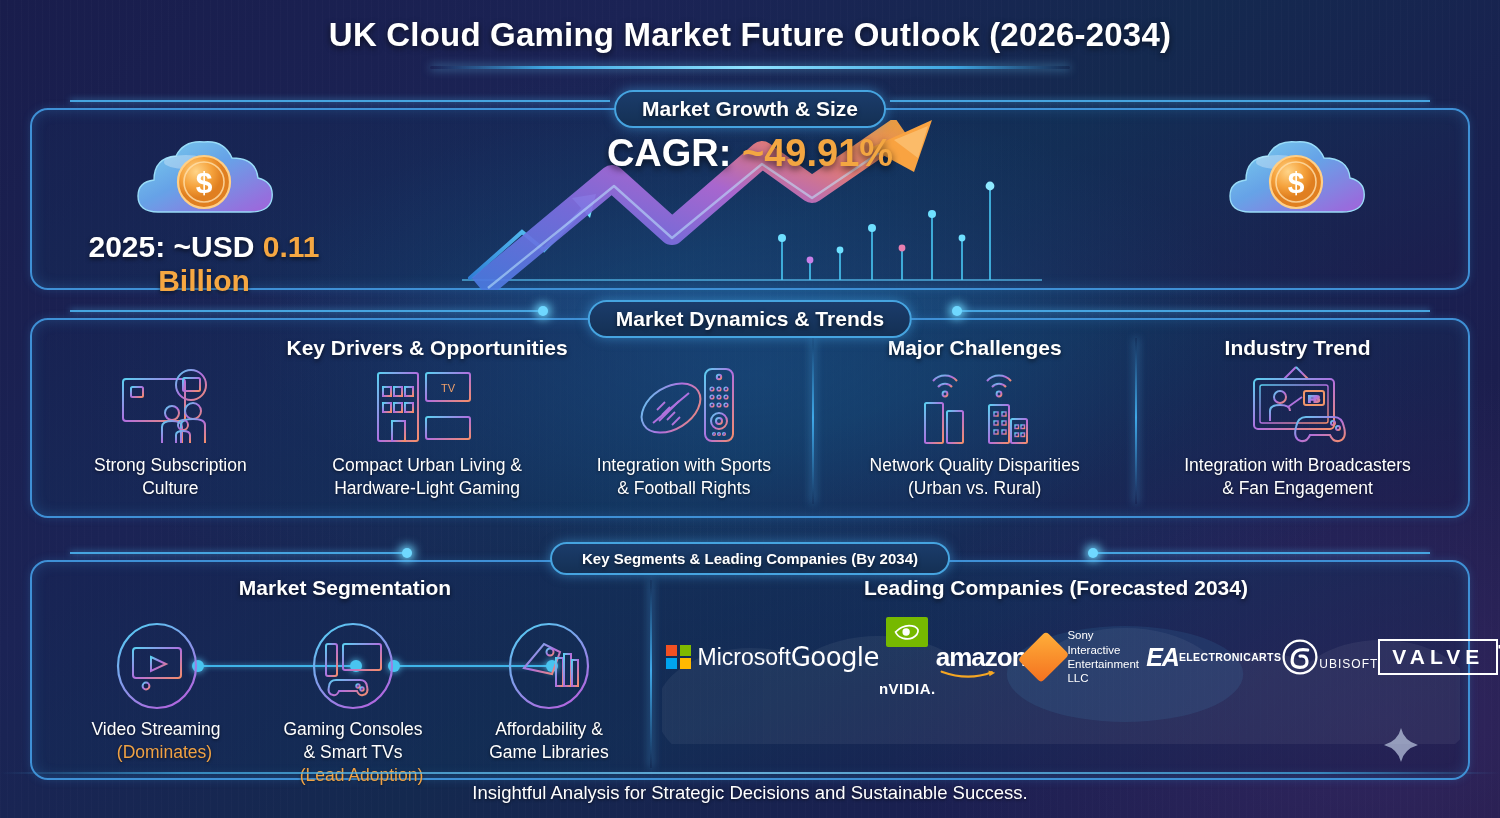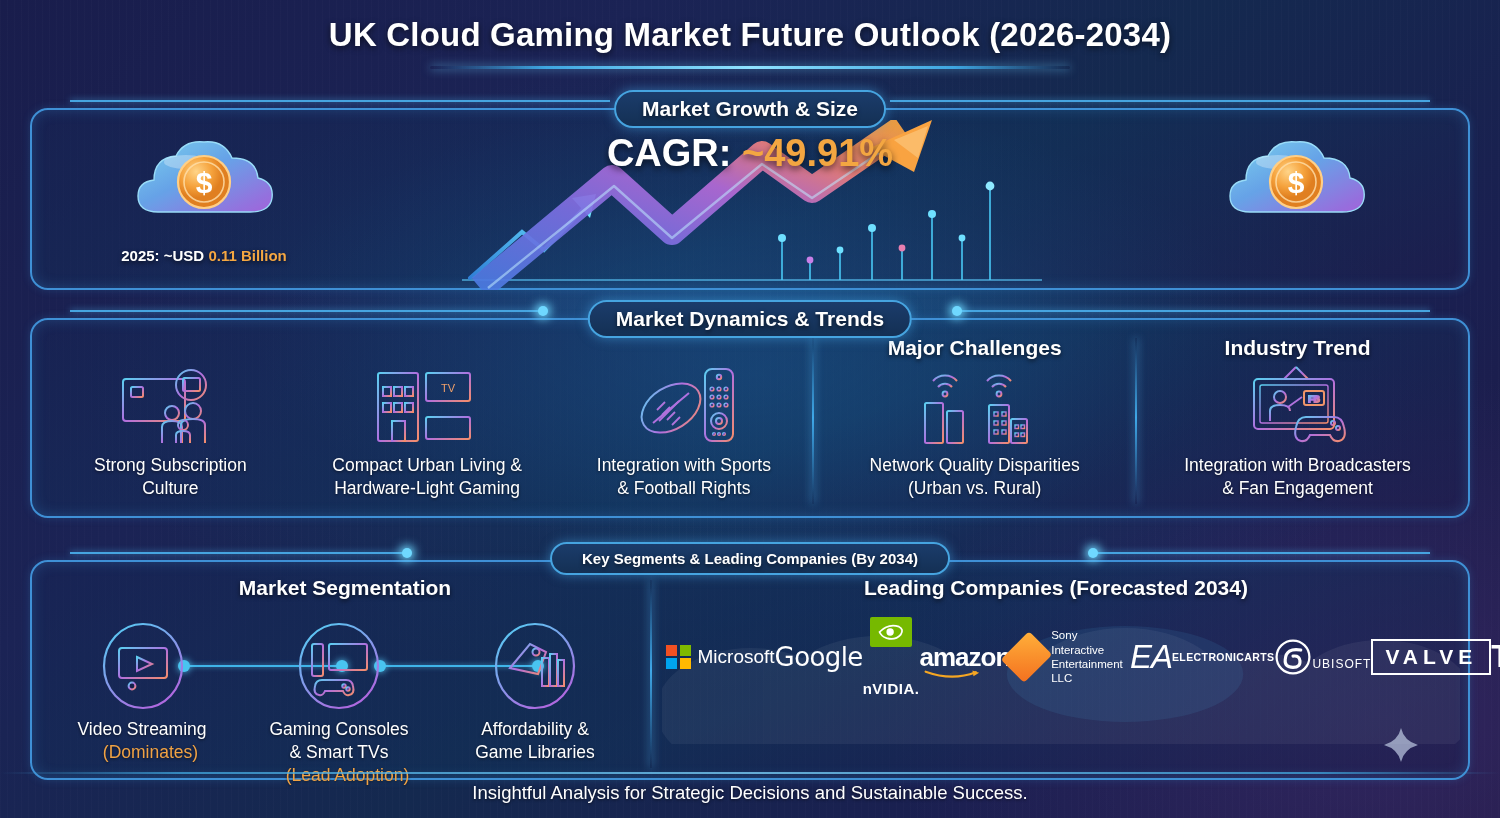--- a/index.html
+++ b/index.html
@@ -41,21 +41,21 @@
     box-shadow:0 0 6px rgba(80,180,240,.8); z-index:4;}
   .badge-dot{ position:absolute; top:-14px; width:10px; height:10px; border-radius:50%;
     background:#6fd8ff; box-shadow:0 0 10px 3px rgba(110,216,255,.9); z-index:6;}
 
   
   #sec-growth{ left:30px; top:108px; width:1440px; height:182px; }
   .cloud-block{ position:absolute; top:22px; width:300px; text-align:center; }
   .cloud-block.left{ left:22px; }
   .cloud-block.right{ right:22px; }
   .cloud-icon{ width:152px;height:92px;margin:0 auto; position:relative; }
-  .money-label{ margin-top:23px; font-size:15px; font-weight:bold; text-shadow:0 2px 4px rgba(0,0,0,.6);}
+  .money-label{ margin-top:6px; font-size:30px; font-weight:bold; text-shadow:0 2px 4px rgba(0,0,0,.6);}
   .money-label .amt{ color:#f5a742; }
   .cagr{ position:absolute; left:50%; top:22px; transform:translateX(-50%);
     font-size:38px; font-weight:bold; white-space:nowrap; z-index:3;
     text-shadow:0 3px 7px rgba(0,0,0,.65);}
   .cagr .val{ color:#f3a641; }
   .growth-art{ position:absolute; left:430px; top:10px; width:580px; height:170px; }
 
   
   #sec-dynamics{ left:30px; top:318px; width:1440px; height:200px; }
   .dyn-inner{ display:flex; height:100%; padding:14px 10px 8px; }
@@ -71,50 +71,50 @@
     background:linear-gradient(180deg, rgba(80,180,240,0) 0%, #3fa8e8 48%, rgba(80,180,240,0) 100%);
     box-shadow:0 0 8px rgba(90,190,250,.8); }
 
   
   #sec-segments{ left:30px; top:560px; width:1440px; height:220px; }
   .seg-inner{ display:flex; height:100%; padding:14px 8px 6px; }
   .seg-left{ width:610px; position:relative; }
   .seg-right{ flex:1; position:relative; }
   .seg-head{ text-align:center; font-size:21px; font-weight:bold;
     text-shadow:0 2px 4px rgba(0,0,0,.6); }
-  .seg-row{ position:absolute; top:46px; left:0; right:0; height:100px; }
+  .seg-row{ position:absolute; top:46px; left:14px; right:0; height:100px; }
   .seg-circle{ position:absolute; top:0; width:82px; height:88px; }
   .seg-cap{ position:absolute; top:96px; text-align:center; font-size:17.5px;
     line-height:1.3; width:210px; text-shadow:0 1px 3px rgba(0,0,0,.6); }
   .seg-cap .sub{ color:#f0a244;margin-left:17px; }
   .conn{ position:absolute; top:43px; height:2px; background:#3fb4e8;
     box-shadow:0 0 5px rgba(90,200,250,.7);}
   .conn-dot{ position:absolute; top:38px; width:12px;height:12px;border-radius:50%;
     background:#49c4f0; box-shadow:0 0 7px rgba(90,210,255,.9);}
 
   
   .logo-clouds{ position:absolute; left:10px; right:0; top:38px; height:130px; overflow:hidden;}
   .logo-row{ position:absolute; left:0; right:0; top:50px; height:62px;
     display:flex; align-items:center; justify-content:space-between; padding:0 14px; }
   .logo{ display:flex; align-items:center; justify-content:center; }
-  .lg-name{ font-size:19px; color:#fff; }
+  .lg-name{ font-size:23px; color:#fff; }
   .ms-grid{ display:grid; grid-template-columns:11px 11px; grid-template-rows:11px 11px; gap:2.5px; margin-right:7px;}
   .ms-grid i{ display:block; }
   .google{ font-size:26px; letter-spacing:-.6px; color:#fff; font-family:"DejaVu Sans", sans-serif;}
   .nv-wrap{ display:flex; flex-direction:column; align-items:center;gap:32px; }
   .nv-sq{ width:42px;height:30px;background:#76b900; border-radius:2px; display:flex;align-items:center;justify-content:center;}
   .nv-txt{ font-size:15px; font-weight:bold; letter-spacing:.5px; margin-top:1px;}
   .amazon{ font-size:26px; font-weight:bold; letter-spacing:-1px; position:relative; }
   .amz-smile{ position:absolute; left:4px; right:2px; bottom:-6px; height:9px; }
   .sony{ display:flex; align-items:center; }
   .sony-d{ width:40px;height:40px;transform:rotate(45deg);
     background:linear-gradient(135deg,#ffb03a,#f4701f); margin-right:8px; border-radius:4px;}
   .sony-t{ font-size:11.5px; line-height:1.25; }
   .ea{ text-align:center; }
-  .ea-mark{ font-size:33px; font-weight:normal; font-style:italic; letter-spacing:-1px; }
+  .ea-mark{ font-size:25px; font-weight:bold; font-style:italic; letter-spacing:-1px; }
   .ea-sub{ font-size:10.5px; font-weight:bold; letter-spacing:.4px; line-height:1.15;}
   .ubi{ text-align:center; }
   .ubi-sub{ font-size:12px; font-weight:normal; letter-spacing:1px; margin-top:14px;}
   .valve{ border:2px solid #fff; padding:4px 12px; font-size:21px; font-weight:bold; letter-spacing:5px;}
   .t2{ text-align:center; }
   .t2-mark{ font-size:31px; font-weight:bold; letter-spacing:-1px; line-height:.95;}
 
   .sparkle{ position:absolute; right:42px; bottom:10px; width:34px; height:34px; opacity:.85;}
 
   
@@ -236,20 +236,21 @@
 <div class="panel" id="sec-dynamics">
   <div class="badge-line" style="left:38px;width:475px;"></div>
   <div class="badge-dot" style="left:506px;"></div>
   <div class="badge-line" style="right:38px;width:475px;"></div>
   <div class="badge-dot" style="right:506px;"></div>
   <div class="badge">Market Dynamics &amp; Trends</div>
 
   <div class="dyn-inner">
 
     <div class="dyn-group" style="flex:3;">
+      <div class="dyn-head">Key Drivers &amp; Opportunities</div>
 
       <div class="dyn-col">
         <div class="dyn-icon">
           <svg viewBox="0 0 110 85" width="110" height="85" fill="none" stroke="url(#ic1)" stroke-width="2">
             <rect x="8" y="16" width="62" height="42" rx="3"></rect>
             <rect x="16" y="24" width="12" height="10" rx="1.5"></rect>
             <line x1="16" y1="44" x2="52" y2="44" stroke-dasharray="7 4"></line>
             <line x1="16" y1="52" x2="40" y2="52"></line>
             <circle cx="76" cy="22" r="15"></circle>
             <rect x="68" y="15" width="17" height="13" rx="1.5"></rect>

